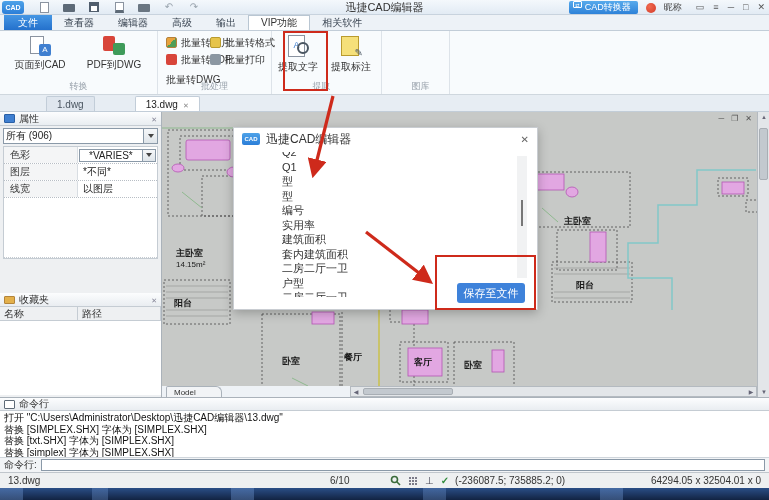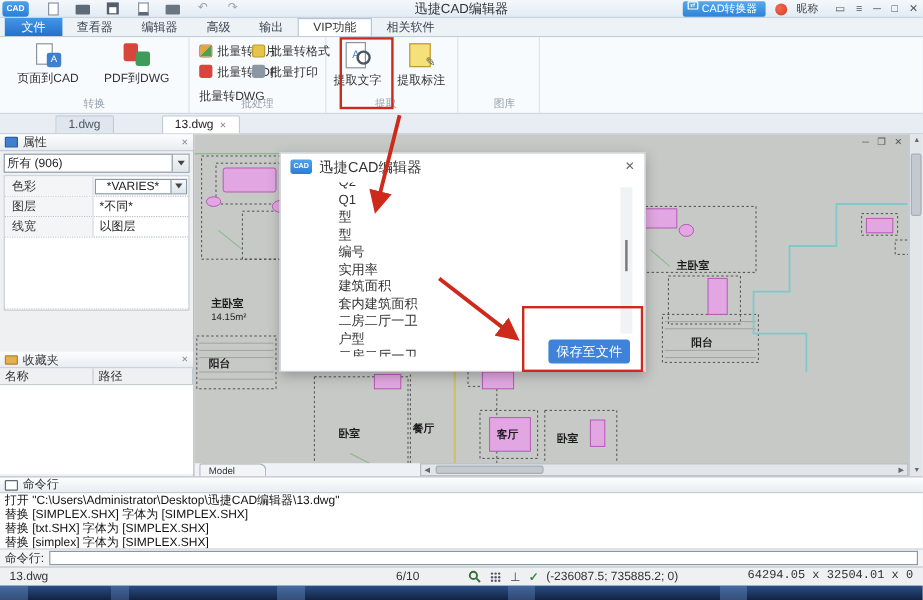--- a/index.html
+++ b/index.html
@@ -142,21 +142,21 @@
   .cmdinput input { flex:1; height:12px; border:1px solid #8a99a8; background:#fff; font-size:10px; padding:0 3px; font-family:"Liberation Sans",sans-serif; }
 
   
   .statusbar { position:absolute; left:0; top:472px; width:769px; height:16px; background:#eef0f1; border-top:1px solid #c0c6cc; display:flex; align-items:center; font-size:10px; color:#333; }
   .sb-file { padding-left:8px; width:330px; }
   .sb-prog { width:60px; }
   .sb-icons { display:flex; align-items:center; gap:7px; margin-right:6px; }
   .sb-perp::before { content:"⊥"; font-size:10px; color:#445; }
   .sb-check::before { content:"✓"; font-size:10px; color:#2f8a3a; font-weight:bold; }
   .sb-coords { flex:1; }
-  .sb-extent { padding-right:8px;font-family:Liberation Mono, monospace; }
+  .sb-extent { padding-right:8px; }
 
   
   .taskbar { position:absolute; left:0; top:488px; width:769px; height:12px;
     background:linear-gradient(#2a4e86,#122342);
     background-image:linear-gradient(90deg, rgba(120,160,220,.35) 0 3%, transparent 3% 12%, rgba(120,160,220,.3) 12% 14%, transparent 14% 30%, rgba(120,160,220,.35) 30% 33%, transparent 33% 55%, rgba(120,160,220,.3) 55% 58%, transparent 58% 78%, rgba(120,160,220,.35) 78% 81%, transparent 81%), linear-gradient(#2a4e86,#122342); }
 </style>
 </head>
 <body>
 
 <div id="app">

